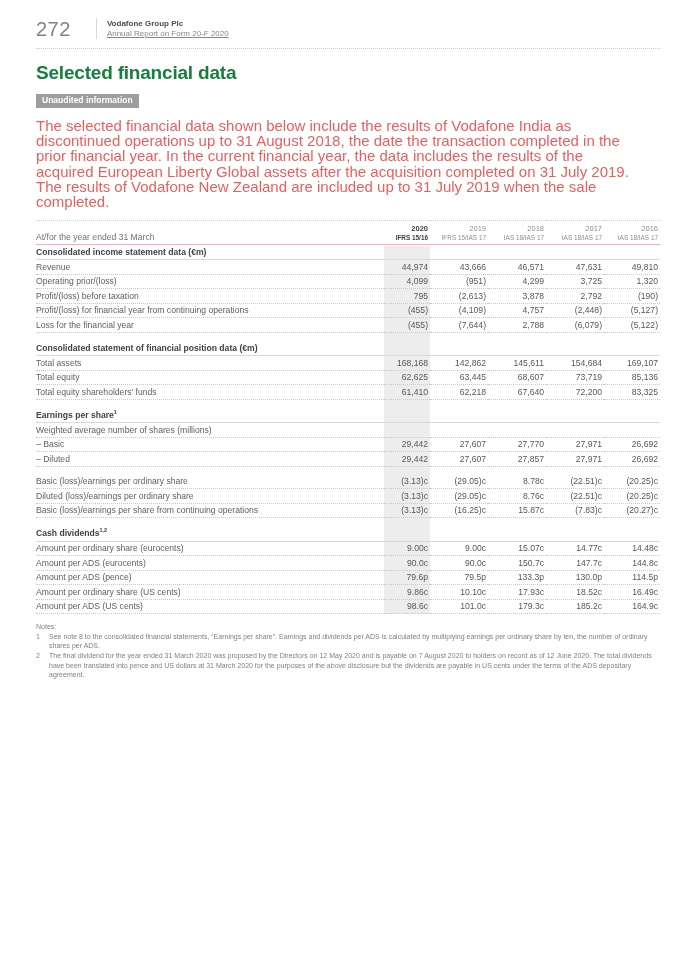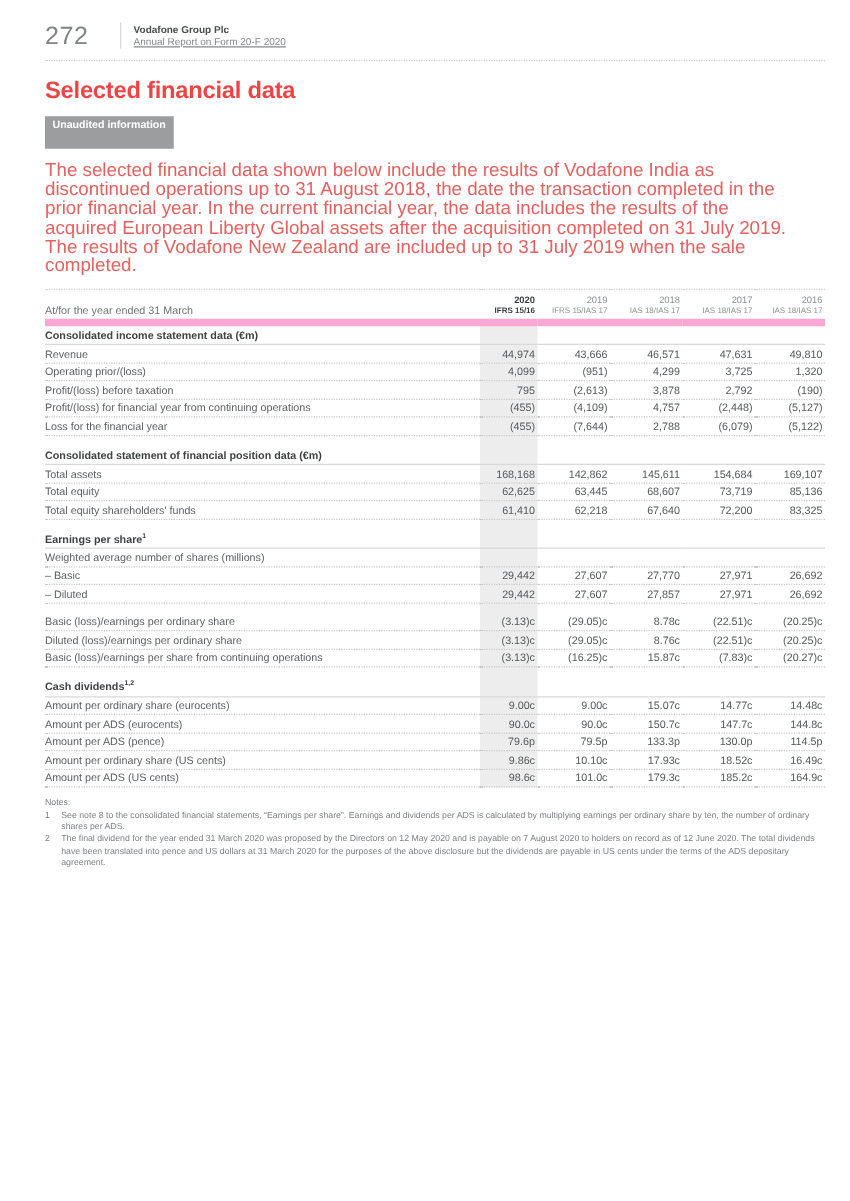--- a/index.html
+++ b/index.html
@@ -11,36 +11,36 @@
   .page{padding:18px 20px 0 36px;width:624px;}
 
   
   .hdr{display:flex;align-items:center;padding-bottom:9px;border-bottom:1px dotted #cccccc;}
   .pageno{font-size:20px;color:#7f8486;line-height:20px;padding-right:13px;padding-top:1px;letter-spacing:0.5px;}
   .pub{border-left:1px solid #d8d8d8;padding-left:10px;padding-top:1px;margin-left:12px;}
   .org{font-weight:bold;font-size:8px;color:#4a4d4e;line-height:10px;}
   .rpt{font-size:8px;color:#84888a;line-height:10px;text-decoration:underline;}
 
   
-  h1{font-size:19px;font-weight:bold;color:#ef4444;margin:13px 0 5px;letter-spacing:-0.2px;}
+  h1{font-size:19px;font-weight:bold;color:#15803d;margin:13px 0 5px;letter-spacing:-0.2px;}
   .badge{display:inline-block;background:#9b9d9f;color:#ffffff;font-size:8.5px;font-weight:bold;
-    padding:2px 6px 15px;line-height:9px;}
+    padding:2px 6px 3px;line-height:9px;}
   .intro{color:#e8605e;font-size:15px;line-height:15.2px;margin:10px 0 11px;width:604px;}
 
   
   .twrap{position:relative;}
   .band{position:absolute;left:348px;width:46px;top:26px;bottom:0;background:#ededed;}
   table{width:624px;border-collapse:collapse;table-layout:fixed;position:relative;}
   col.c-label{width:348px;}
   col.c-y0{width:46px;}
   col.c-y1{width:58px;}
   col.c-y2{width:58px;}
   col.c-y3{width:58px;}
   col.c-y4{width:56px;}
-  thead th{vertical-align:bottom;border-top:1px dotted #d2d2d2;border-bottom:6px solid #f9a8d4;
+  thead th{vertical-align:bottom;border-top:1px dotted #d2d2d2;border-bottom:1px solid #f9a8d4;
     padding:4px 0 2px;font-weight:normal;}
   th.lbl{text-align:left;font-size:8.6px;color:#6e7274;}
   th.year{text-align:right;font-size:7.5px;color:#8b8f91;padding-right:2px;}
   th.year .yr{display:block;line-height:8.5px;}
   th.year .std{display:block;font-size:6.4px;line-height:8px;white-space:nowrap;}
   th.year.current{color:#3c3f41;font-weight:bold;}
   td{font-size:8.6px;line-height:10px;padding:1.5px 0 2px;border-bottom:1px dotted #c9c9c9;}
   td.sec-h{font-weight:bold;color:#3f4244;border-bottom:1px solid #d9d9d9;padding:2px 0 2.5px;}
   td.sec-h sup{font-size:5.5px;vertical-align:super;line-height:0;}
   td.rlbl{color:#5d6164;}

